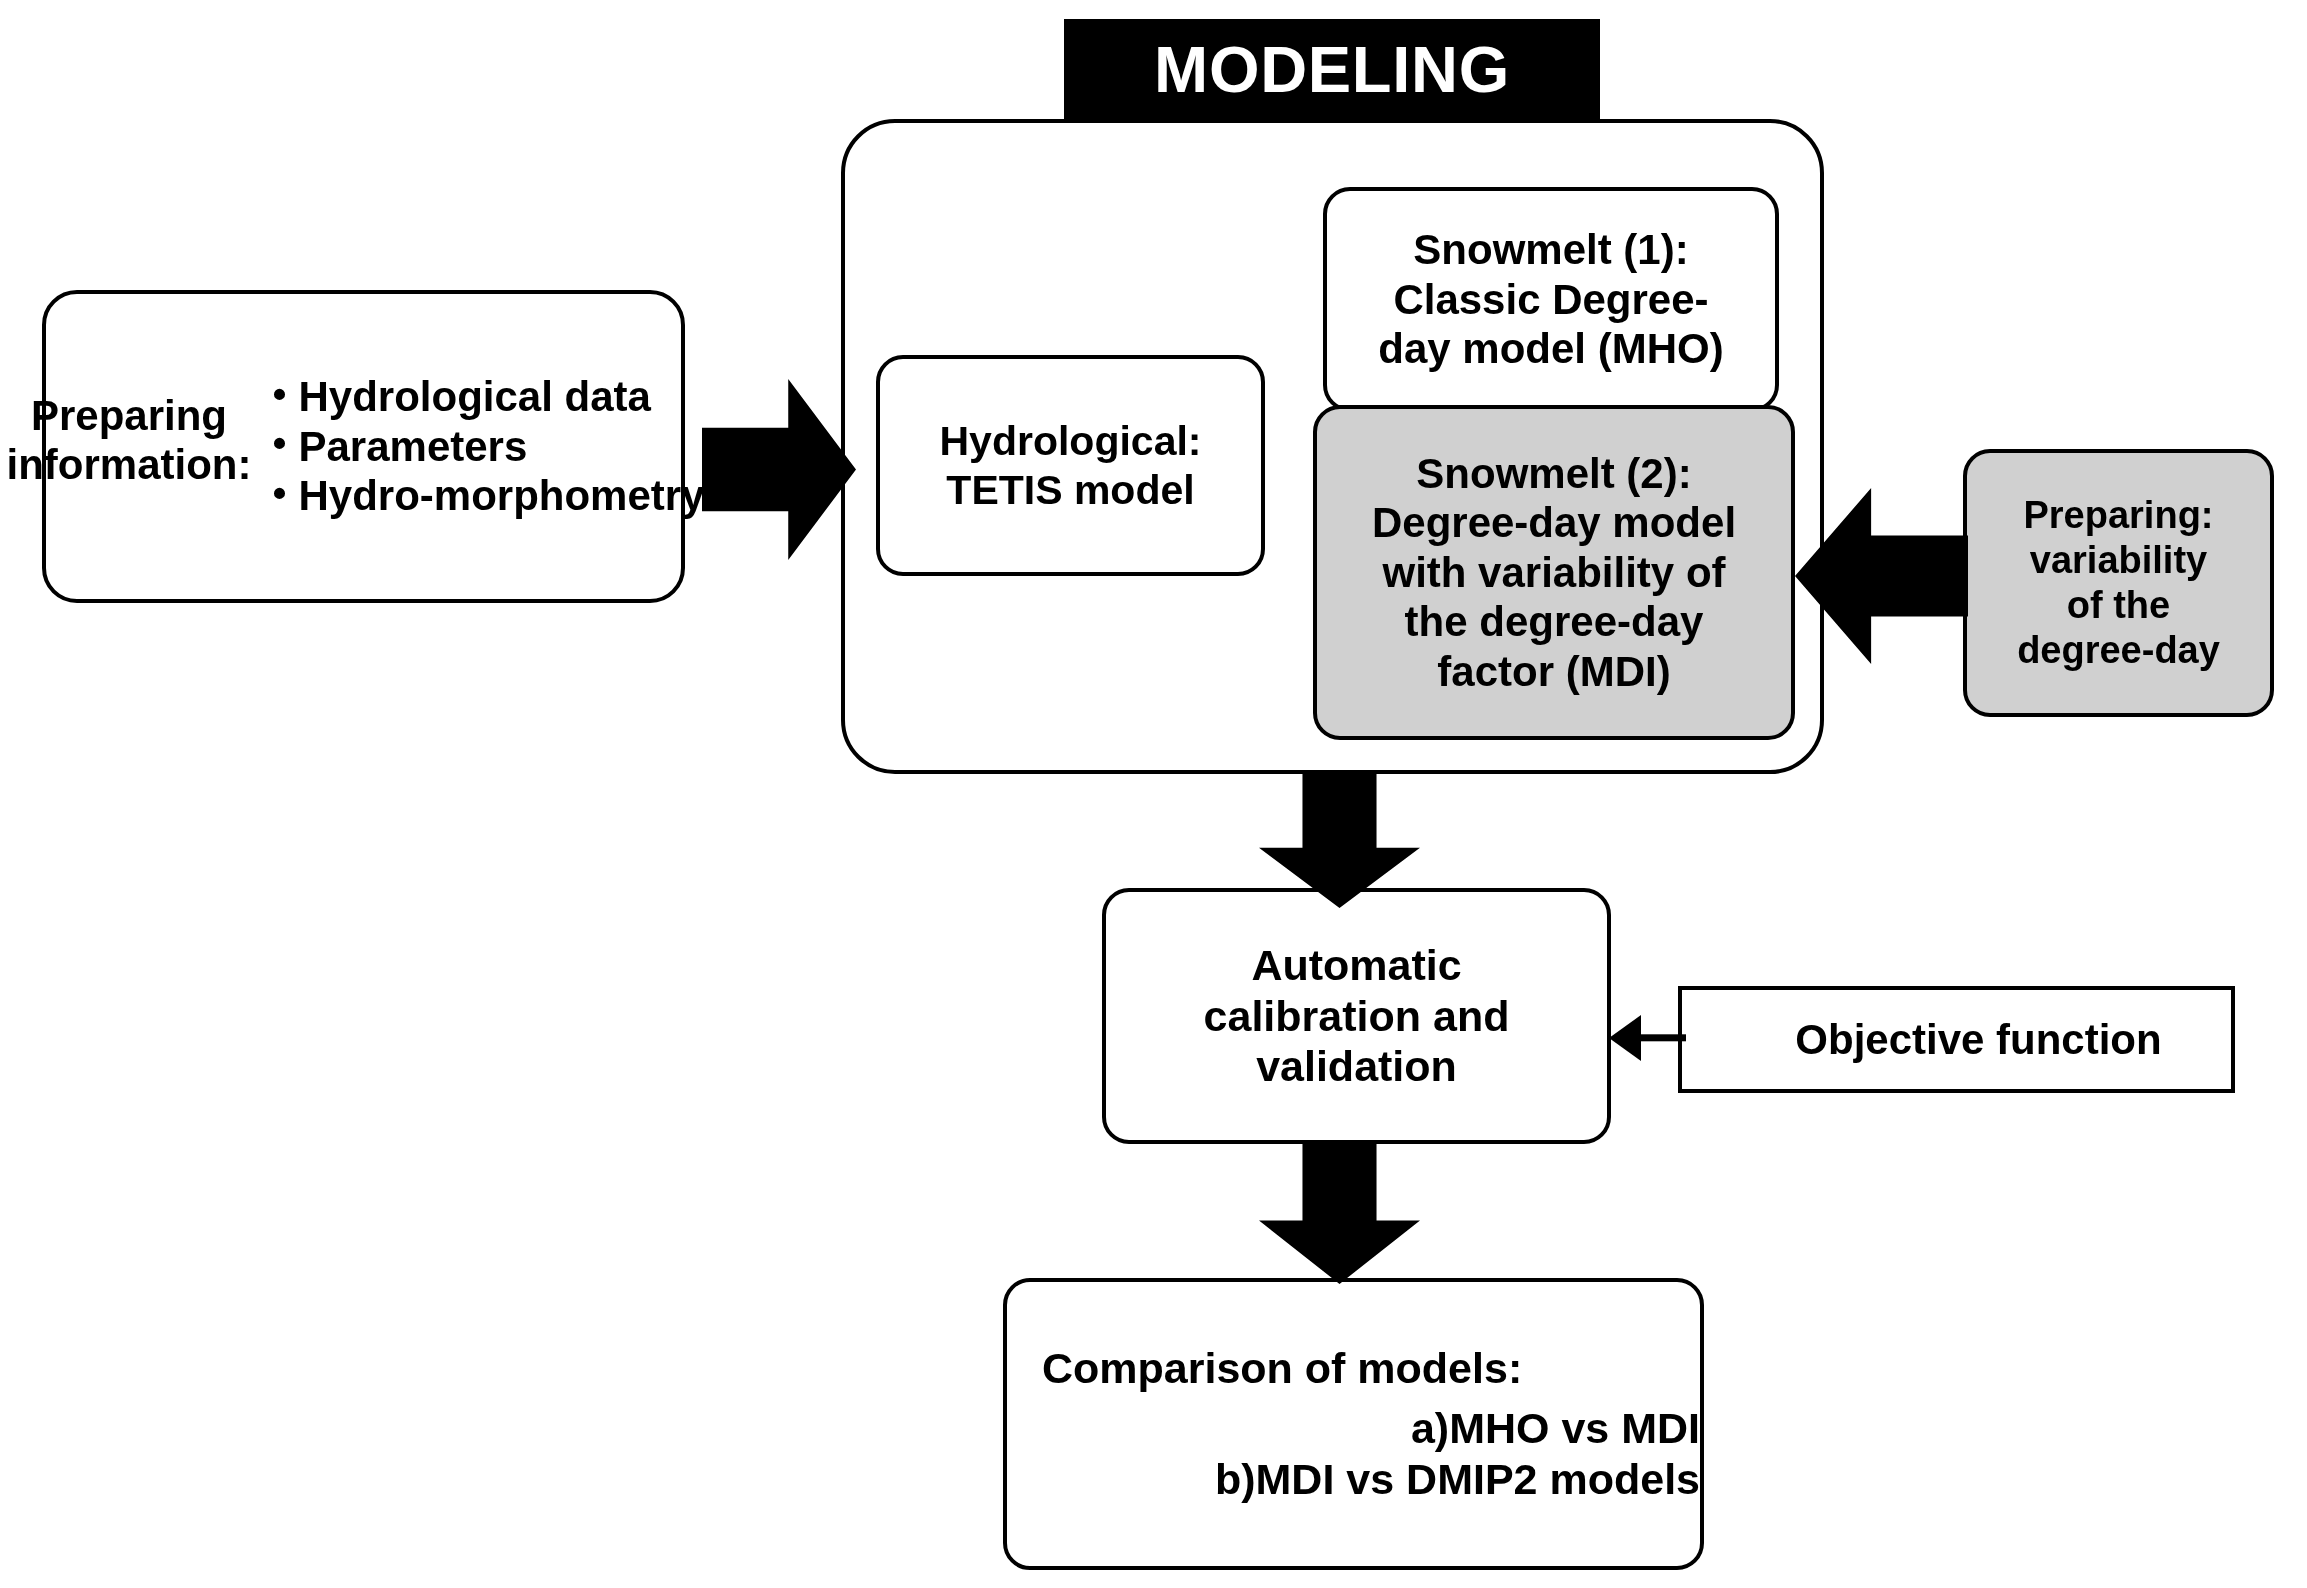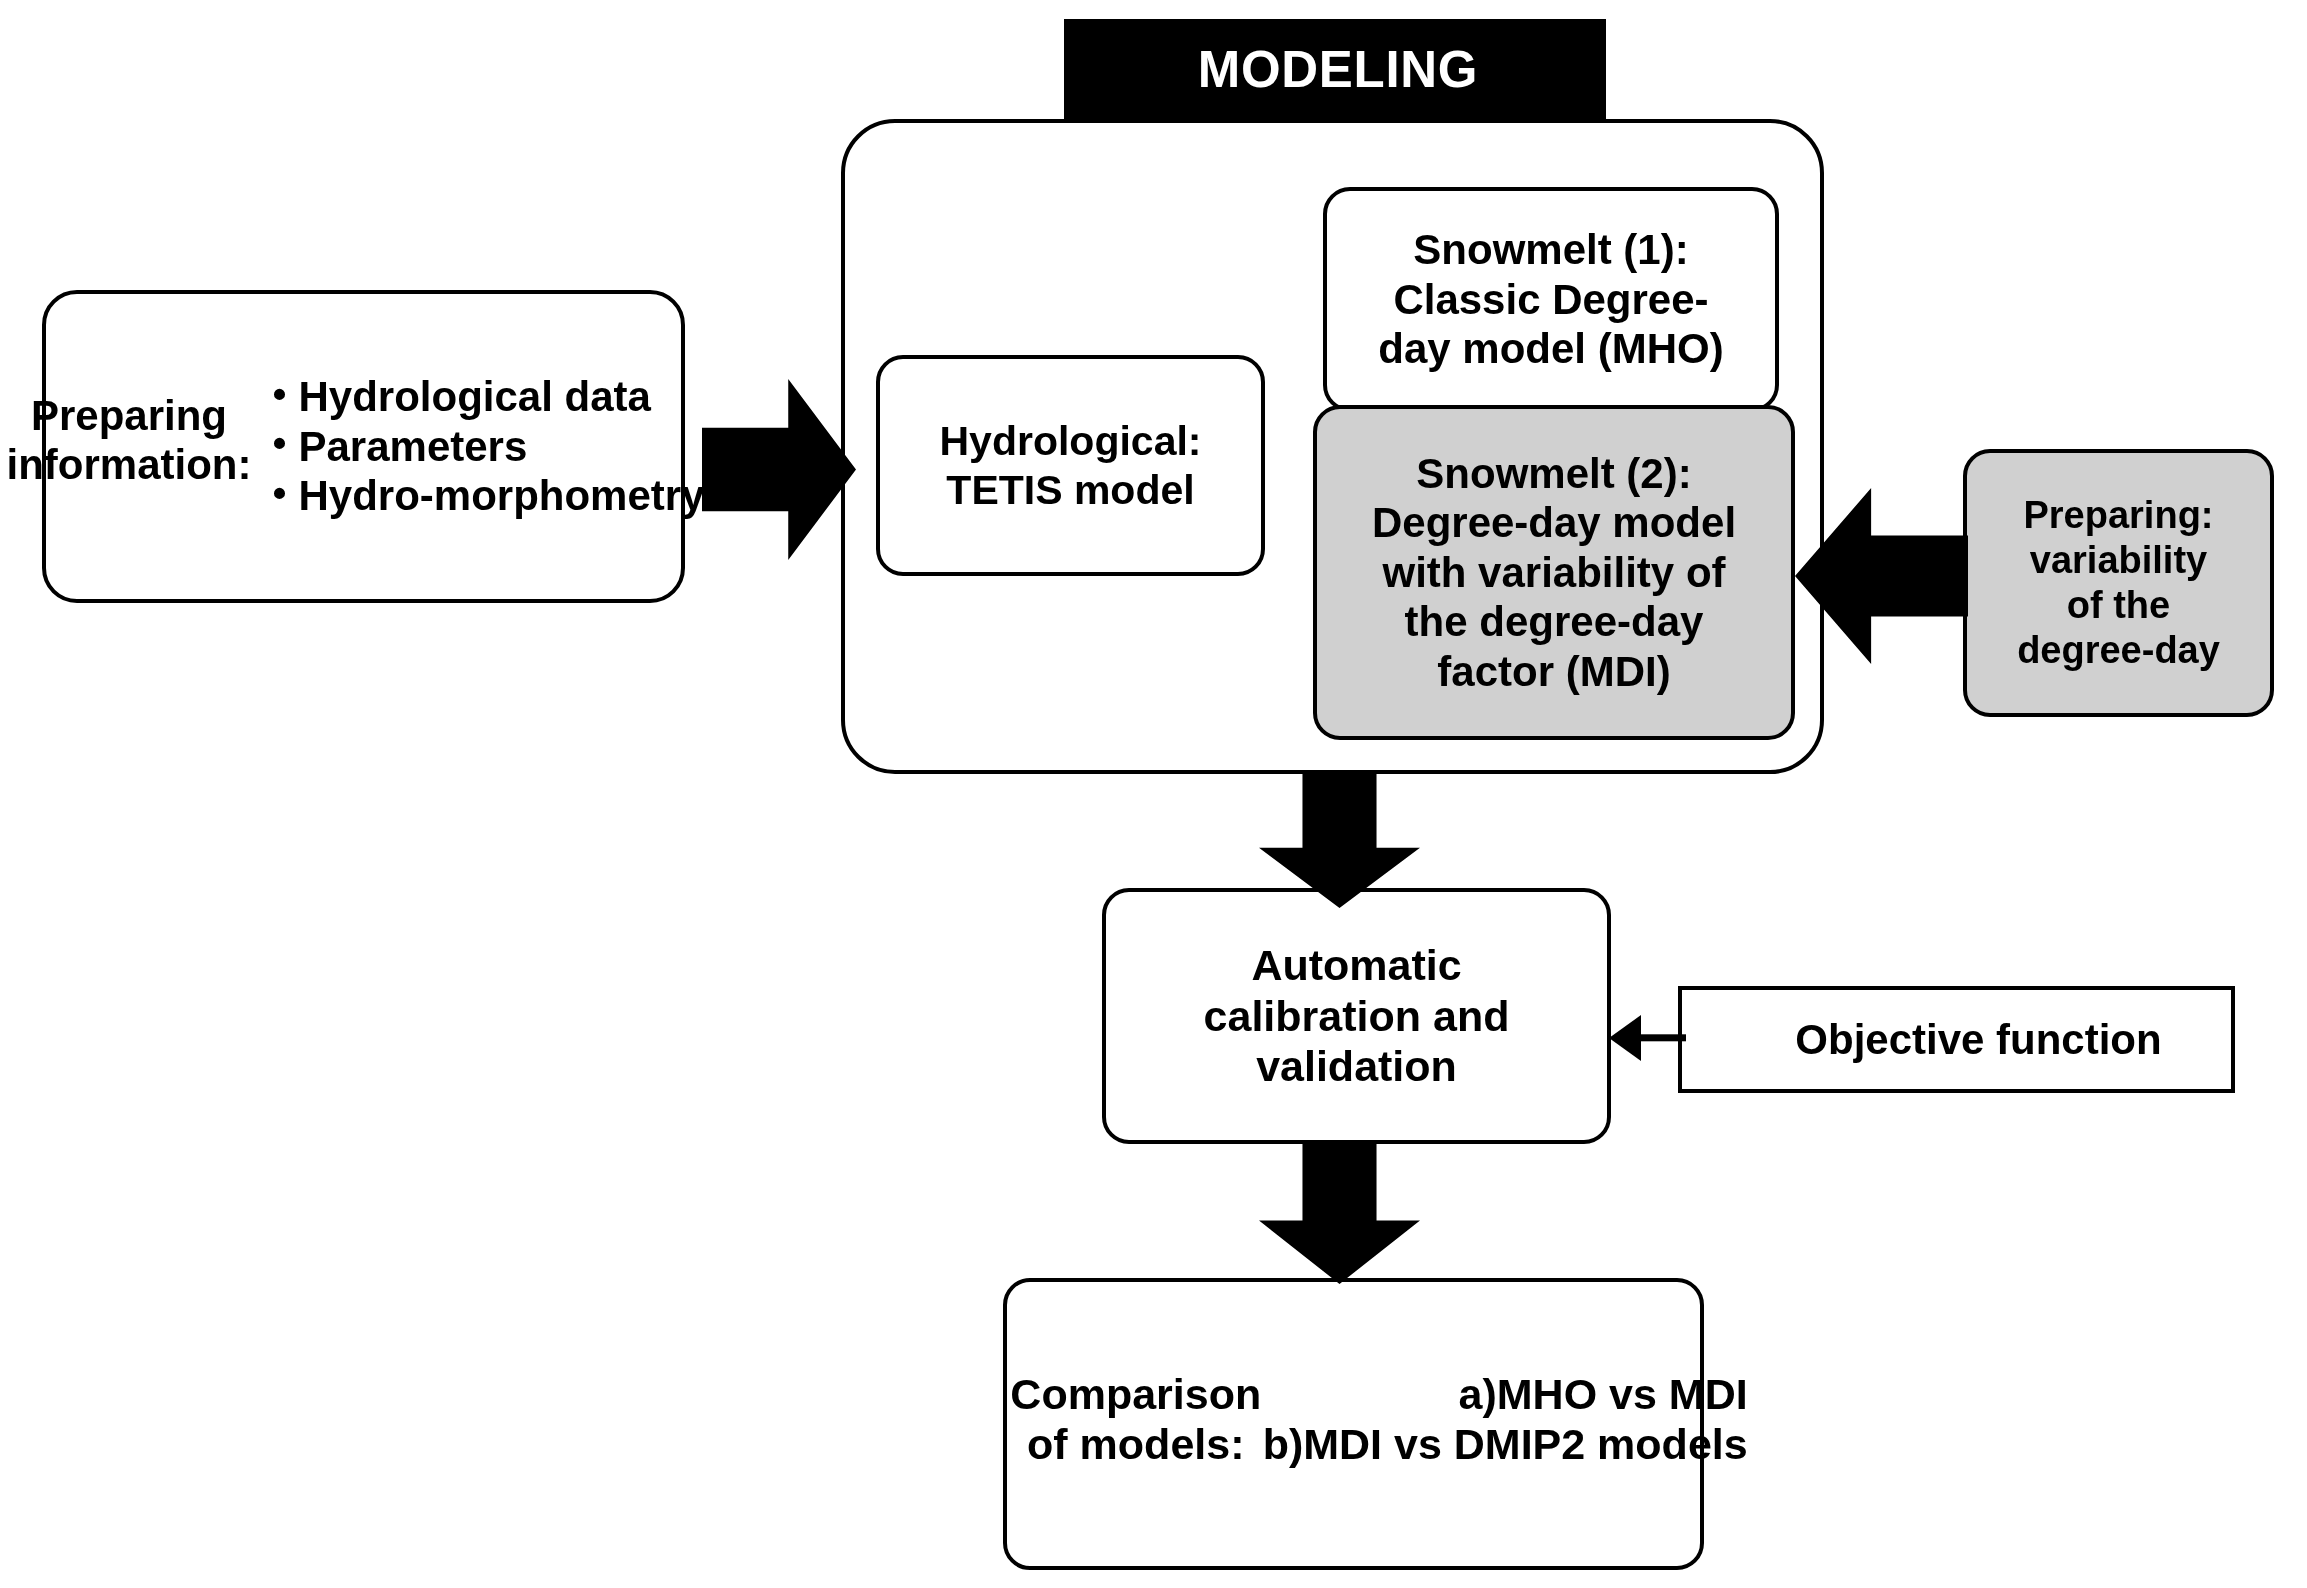--- a/index.html
+++ b/index.html
@@ -126,21 +126,21 @@
     border-right: 32px solid #000000;
   }
 </style>
 </head>
 <body>
 
 <div id="canvas">
 
   <div id="modeling-group" style="left:841px; top:119px; width:983px; height:655px;"></div>
 
-  <div id="modeling-banner" style="left:1064px; top:19px; width:536px; height:100px; font-size:51px;padding-left:6px;">MODELING</div>
+  <div id="modeling-banner" style="left:1064px; top:19px; width:536px; height:100px; font-size:65px;">MODELING</div>
 
   <div class="node rounded" style="left:42px; top:290px; width:643px; height:313px; font-size:42px; z-index:3;">
     <div style="display:flex; flex-direction:row; align-items:flex-start; justify-content:center; width:100%; box-sizing:border-box;">
       <span class="title-line" style="align-self:center; margin-bottom:12px;">Preparing information:</span>
       <ul class="bullets">
         <li>Hydrological data</li>
         <li>Parameters</li>
         <li>Hydro-morphometry</li>
       </ul>
     </div>
@@ -189,21 +189,21 @@
     <div class="head"></div>
   </div>
 
   <div class="node sharp" style="left:1678px; top:986px; width:557px; height:107px; font-size:42px; border-width:4.7px; z-index:3;">
     <span class="title-line">Objective function</span>
   </div>
 
   <div class="block-arrow arrow-down" style="left:1259px; top:1143px; width:161px; height:141px;"></div>
 
   <div class="node rounded-sm" style="left:1003px; top:1278px; width:701px; height:292px; font-size:43px; z-index:3;">
-    <div style="display:flex; flex-direction:row; align-items:flex-start; justify-content:center; width:100%; box-sizing:border-box; padding-left:51px;">
+    <div style="display:flex; flex-direction:column; align-items:flex-start; justify-content:center; width:100%; box-sizing:border-box; padding-left:35px;">
       <span class="title-line" style="margin-bottom:9.4px;">Comparison of models:</span>
       <div class="ordered" style="padding-left:0;">
         <div class="row">
           <span class="mark">a)</span><span>MHO vs MDI</span>
         </div>
         <div class="row">
           <span class="mark">b)</span><span>MDI vs DMIP2 models</span>
         </div>
       </div>
     </div>

